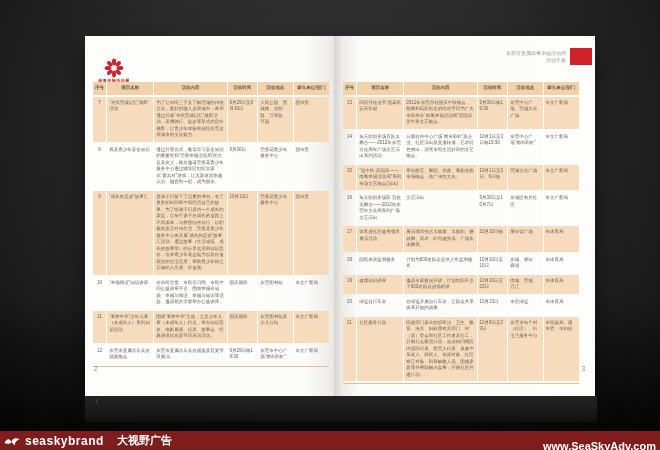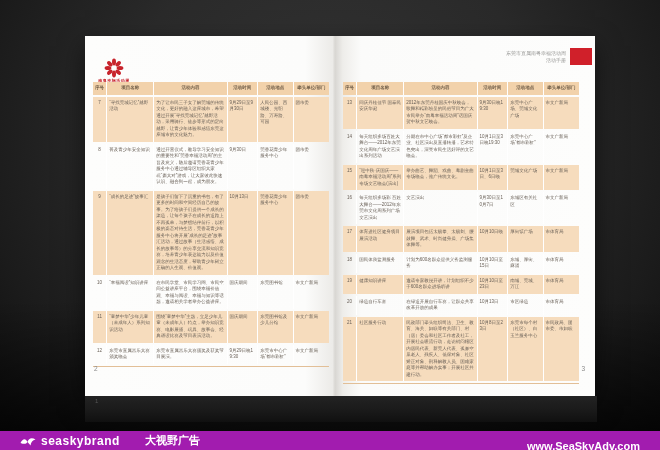--- a/index.html
+++ b/index.html
@@ -47,26 +47,26 @@
     border-right:1px solid #fff;overflow:hidden;word-break:break-all;}
   .cell:last-child{border-right:none;}
   .c0{width:6%;text-align:center;}
   .c1{width:20%;}
   .c2{width:31%;}
   .c3{width:13%;}
   .c4{width:15%;}
   .c5{width:15%;}
 
   
-  .footer{position:absolute;left:0;right:0;bottom:0;height:19px;background:#a21caf;
-    display:flex;align-items:center;justify-content:space-between;padding:0 20px;box-sizing:border-box;}
+  .footer{position:absolute;left:0;right:0;bottom:0;height:19px;background:#7f1d1d;
+    display:flex;align-items:center;justify-content:space-between;padding:0 4px;box-sizing:border-box;}
   .footer-left{display:flex;align-items:center;gap:5px;}
   .brand-icon svg{display:block;}
   .brand-en{color:#fff;font-size:12px;font-weight:bold;letter-spacing:.5px;}
-  .brand-cn{color:#fff;font-size:11px;font-weight:bold;margin-left:20px;}
+  .brand-cn{color:#fff;font-size:11px;font-weight:bold;margin-left:8px;}
   .footer-site{color:#fff;font-size:11px;font-weight:bold;margin-top:10px;}
 </style>
 </head>
 <body>
 
 <div class="stage">
 
   <div class="floor-shade"></div>
 
   <div class="spread">

